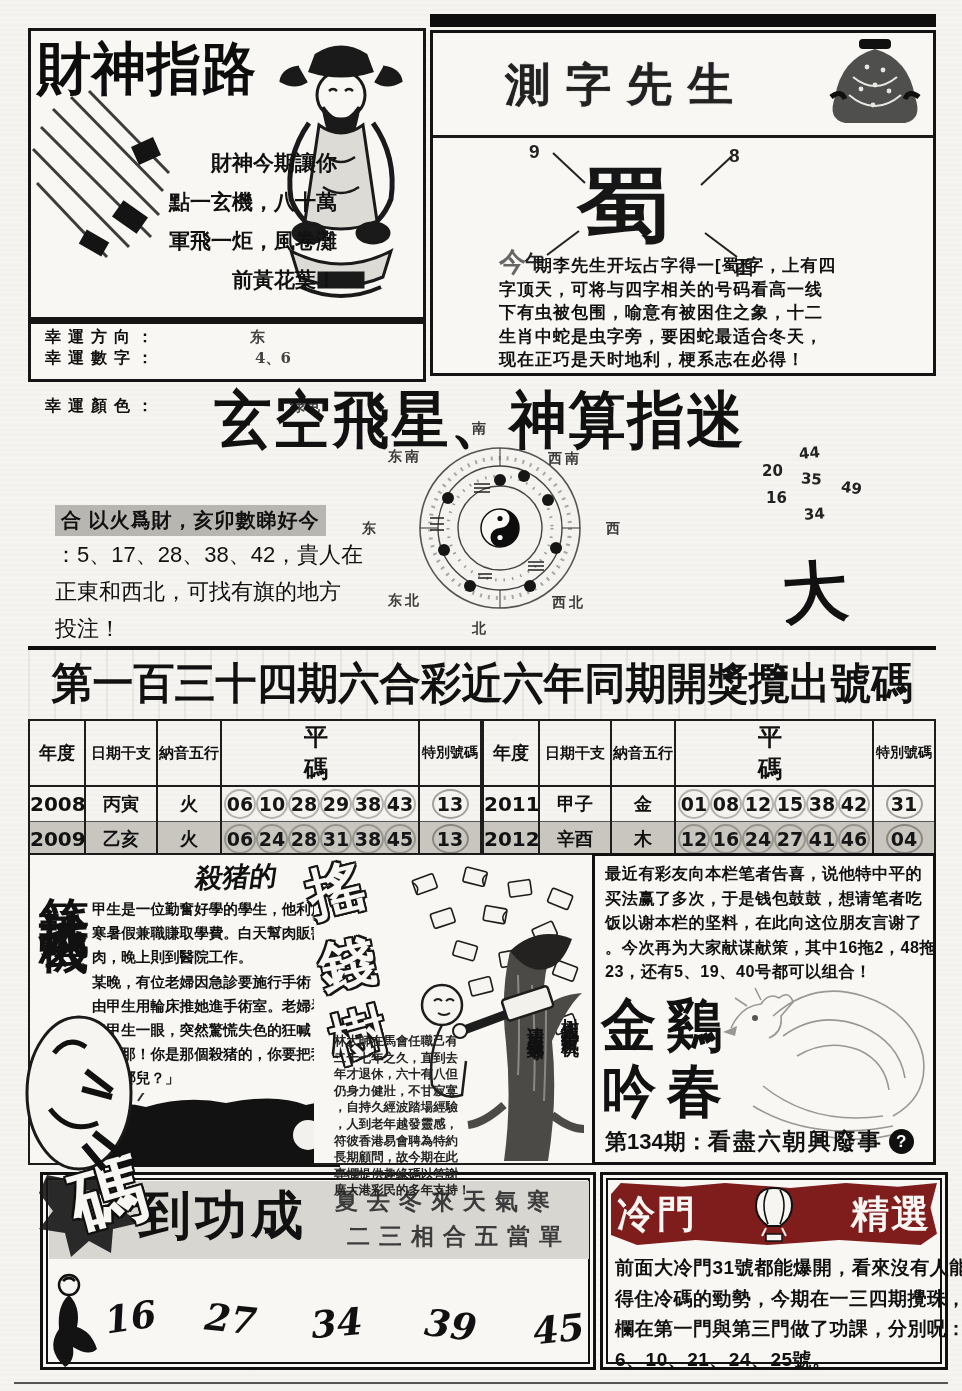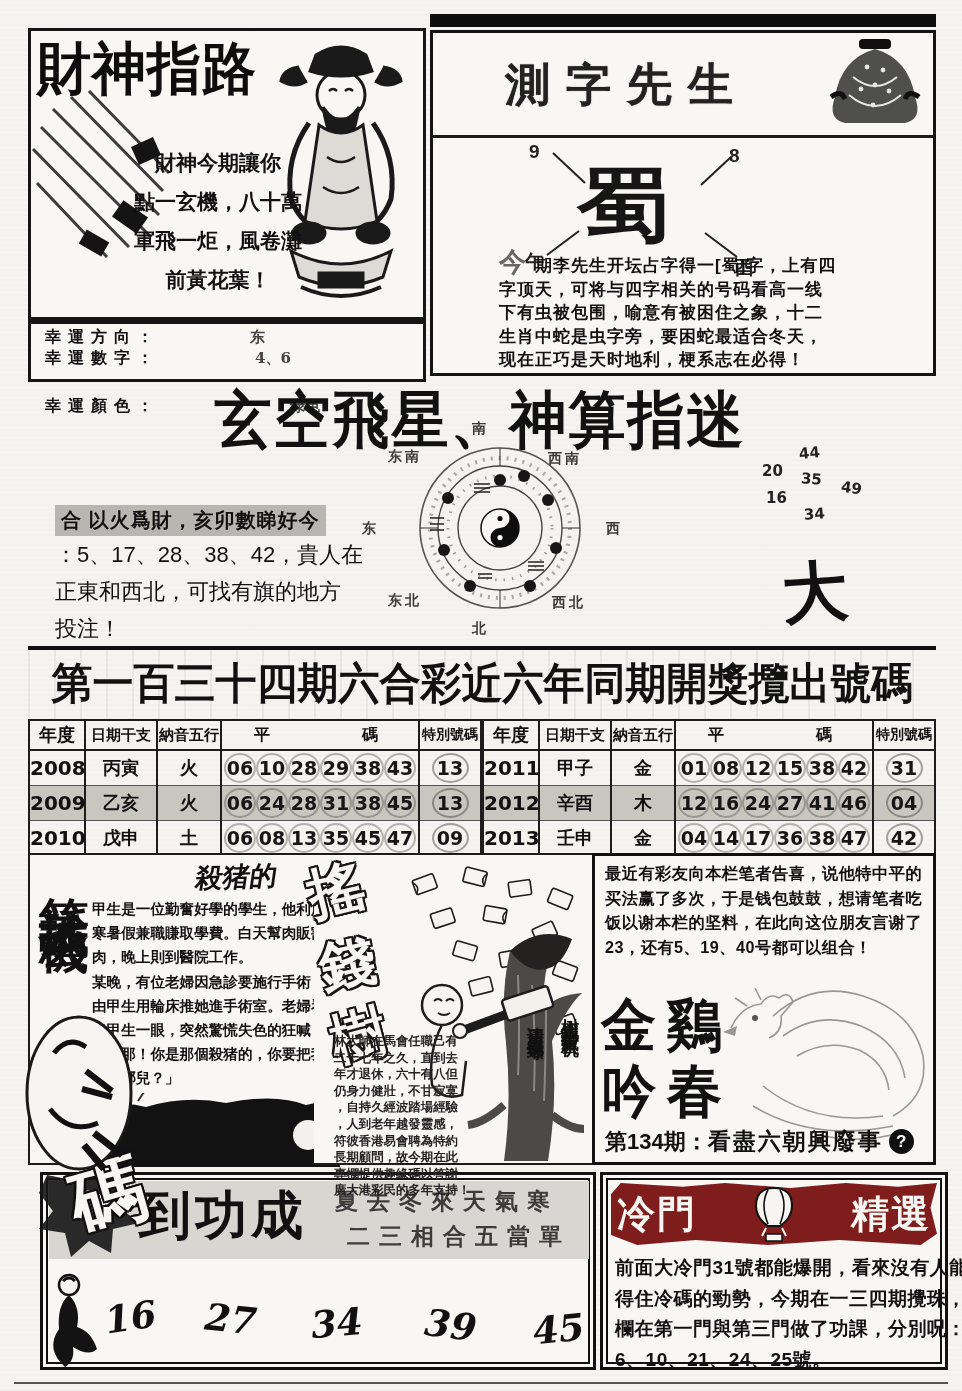--- a/index.html
+++ b/index.html
@@ -5,21 +5,21 @@
   html,body{margin:0;padding:0;background:#dcdad5;}
   .page{position:relative;width:962px;height:1391px;margin:0 auto;background:#f5f4f0;
         font-family:"Liberation Sans",sans-serif;color:#111;overflow:hidden;
         background-image:repeating-linear-gradient(0deg,rgba(0,0,0,0.012) 0 2px,transparent 2px 5px);}
   .box{position:absolute;box-sizing:border-box;background:#f8f7f4;}
   .ink{color:#0d0d0d;}
   
   .caishen{left:28px;top:28px;width:398px;height:292px;border:3px solid #151515;}
   .caishen-title{position:absolute;left:6px;top:2px;font-size:54px;font-weight:900;letter-spacing:1px;
                  transform:scaleY(1.05);white-space:nowrap;}
-  .poem{position:absolute;left:68px;top:112px;width:238px;text-align:center;}
+  .poem{position:absolute;left:68px;top:112px;width:238px;text-align:right;}
   .poem div{font-size:21px;font-weight:700;line-height:39px;white-space:nowrap;}
   .lucky{left:28px;top:320px;width:398px;height:62px;border:3px solid #151515;border-top-width:4px;
          display:flex;flex-direction:column;justify-content:space-around;padding:3px 14px;}
   .lucky-row{display:flex;align-items:baseline;}
   .lucky-label{font-size:16px;font-weight:900;letter-spacing:7px;width:150px;}
   .lucky-value{font-family:"DejaVu Serif",serif;font-size:15px;color:#444;font-weight:600;}
   .lv-dir{margin-left:55px;} .lv-num{margin-left:60px;} .lv-col{margin-left:95px;margin-top:28px;}
   
   .cezi-topbar-out{position:absolute;left:430px;top:14px;width:506px;height:13px;background:#0e0e0e;}
   .cezi{left:430px;top:30px;width:506px;height:346px;border:3px solid #141414;}
@@ -57,21 +57,21 @@
   .tbl-wrap{position:absolute;left:28px;top:646px;width:908px;border-top:4px solid #101010;}
   .tbl-title{font-size:41px;font-weight:900;text-align:center;letter-spacing:0px;padding:6px 0 8px 0;
              transform:scaleY(1.05);white-space:nowrap;
              background-image:repeating-linear-gradient(90deg,rgba(0,0,0,0.05) 0 2px,transparent 2px 26px);}
   .tables{display:flex;}
   table.res{border-collapse:collapse;width:454px;border:2px solid #1d1d1d;table-layout:fixed;}
   table.res th{border:2px solid #1d1d1d;border-left:2px solid #1d1d1d;font-weight:900;padding:0;height:28px;}
   table.res td{border-left:2px solid #1d1d1d;padding:0;height:34px;text-align:center;}
   table.res tr{border-bottom:1px solid #555;}
   .th-year{font-size:18px;} .th-gz{font-size:15px;} .th-el{font-size:15px;}
-  .th-ping{font-size:16px;letter-spacing:38px;padding-left:30px !important;}
+  .th-ping{font-size:24px;letter-spacing:38px;padding-left:30px !important;}
   .th-spec{font-size:14px;}
   td.year{font-family:"DejaVu Sans",sans-serif;font-size:20px;font-weight:600;}
   td.gz,td.el{font-size:18px;font-weight:700;}
   td.nums{border-left:2px solid #1d1d1d;}
   .numline{display:flex;justify-content:space-around;align-items:center;padding:0 2px;text-align:center;}
   .circ{display:inline-flex;justify-content:center;align-items:center;width:33px;height:26px;
         border:2px solid rgba(60,58,52,0.35);border-radius:50%;font-family:"DejaVu Sans",sans-serif;
         font-size:19px;font-weight:600;color:#161616;}
   .circ.sp{border-color:rgba(60,58,52,0.45);}
   tr.shade{background:#c9c6c0;}
@@ -543,20 +543,21 @@
     </div>
     <div class="vhint vh-r">树上钱币暗藏玄机</div>
     <div class="vhint vh-l">请用放大镜细寻！</div>
   </div>
 
   <div class="box rooster-box">
     <div class="gr-intro">
       <div>最近有彩友向本栏笔者告喜，说他特中平的</div>
       <div>买法赢了多次，于是钱包鼓鼓，想请笔者吃</div>
       <div>饭以谢本栏的坚料，在此向这位朋友言谢了</div>
+      <div>。今次再为大家献谋献策，其中16拖2，48拖</div>
       <div>23，还有5、19、40号都可以组合！</div>
     </div>
     <svg class="rooster-svg" width="230" height="170" viewBox="0 0 230 170">
       <g stroke="#9a9893" stroke-width="1.6" fill="none">
         <path d="M70,40 q40,-36 90,-20 q50,16 60,60 q6,40 -30,60"></path>
         <path d="M80,60 q36,-26 78,-10 q38,16 44,52"></path>
         <path d="M94,80 q30,-18 62,-6 q26,12 30,40"></path>
         <path d="M60,110 q50,40 120,30"></path>
         <path d="M50,130 q60,36 140,20"></path>
         <path d="M120,160 q40,8 80,-4"></path>

